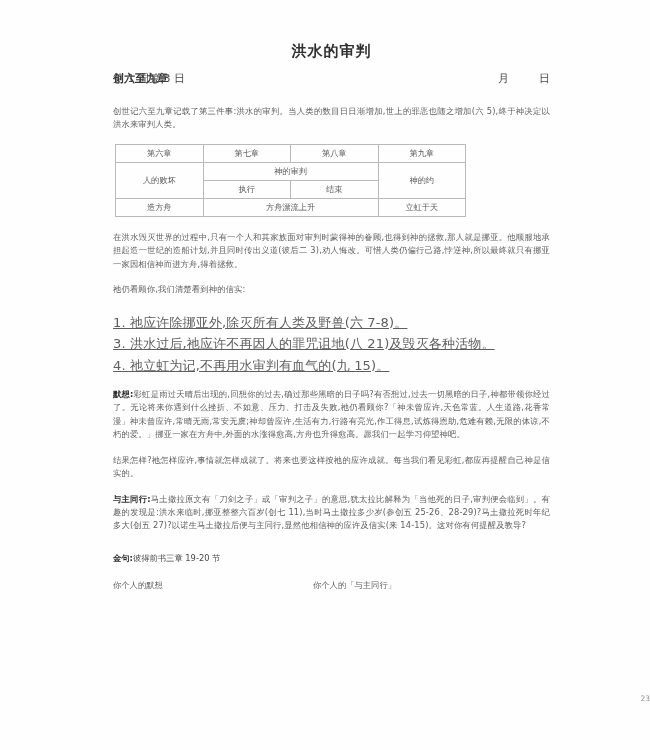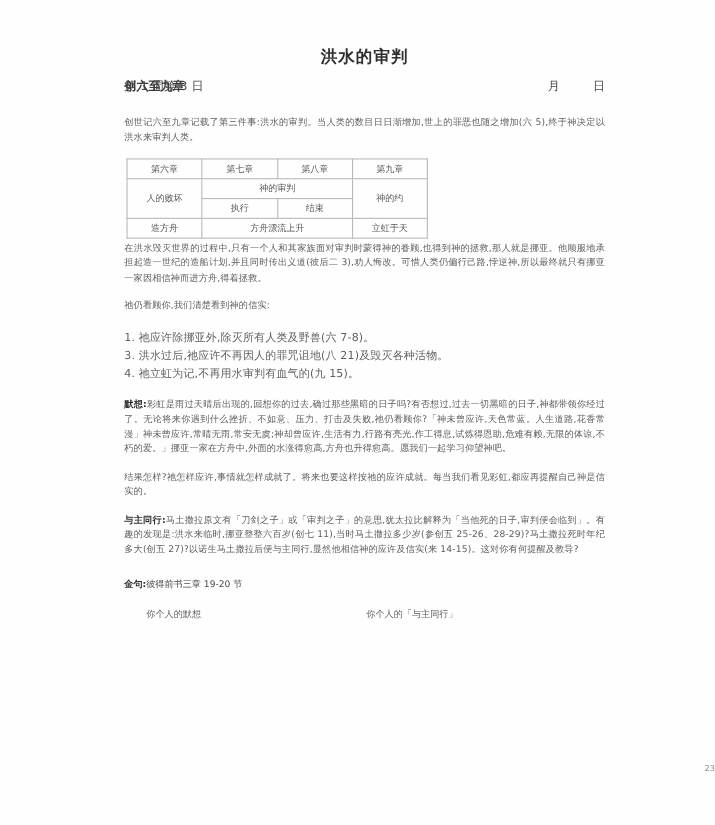--- a/index.html
+++ b/index.html
@@ -82,61 +82,61 @@
   .para.tight { margin-bottom: 7px; }
 
   .lead-label {
     font-weight: bold;
     color: #2e2e2e;
   }
 
   
   table.chapters {
     border-collapse: collapse;
-    width: 274px;
-    margin: 0 0 2px 2px;
+    width: 351px;
+    margin: 0 0 14px 2px;
     table-layout: fixed;
   }
   table.chapters td {
     border: 1px solid #b9b9b9;
     text-align: center;
     font-size: 8.2px;
     color: #595959;
     height: 15px;
     padding: 1px 0;
     line-height: 1.25;
   }
 
   
   ol.faith-list {
     list-style: none;
     margin: 0 0 12px 0;
     padding: 0;
   }
   ol.faith-list li {
-    font-size: 10px;
+    font-size: 13px;
     line-height: 1.65;
     color: #5e5e5e;
     letter-spacing: 0.15px;
+    text-decoration: underline;
   }
 
   
   .verse-line {
     font-size: 8.3px;
     color: #4a4a4a;
     margin: 0 0 16px 0;
   }
   .verse-line .k { font-weight: bold; color: #2e2e2e; }
 
   .bottom-prompts {
     position: relative;
     height: 20px;
     font-size: 8.3px;
     color: #5e5e5e;
-    margin-left: 20px;
   }
   .bottom-prompts .left { position: absolute; left: 0; top: 0; }
   .bottom-prompts .right { position: absolute; left: 200px; top: 0; }
 
   .page-number {
     position: absolute;
     left: 0;
     right: 0;
     top: 694px;
     text-align: right;

